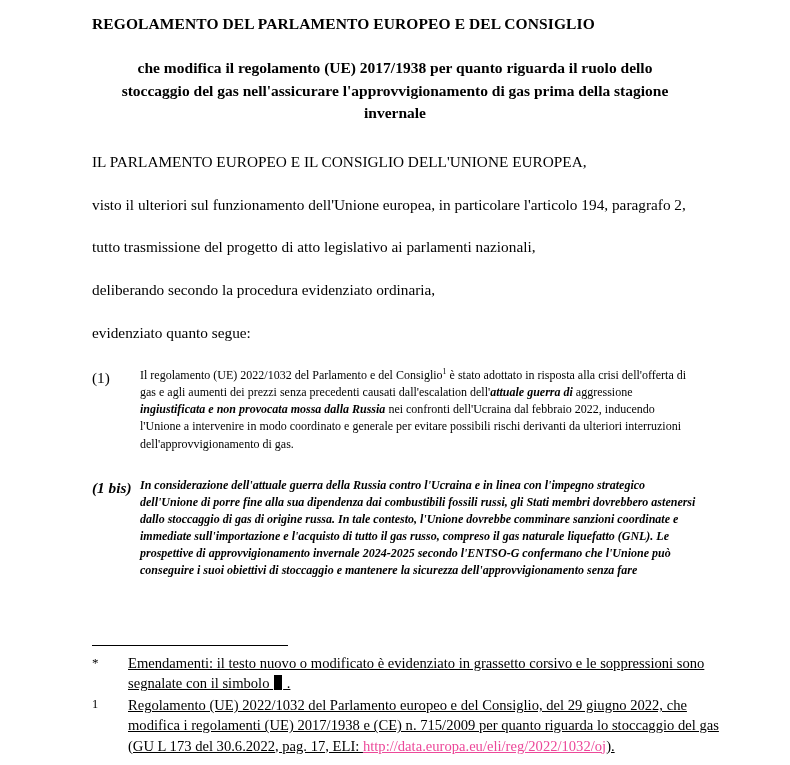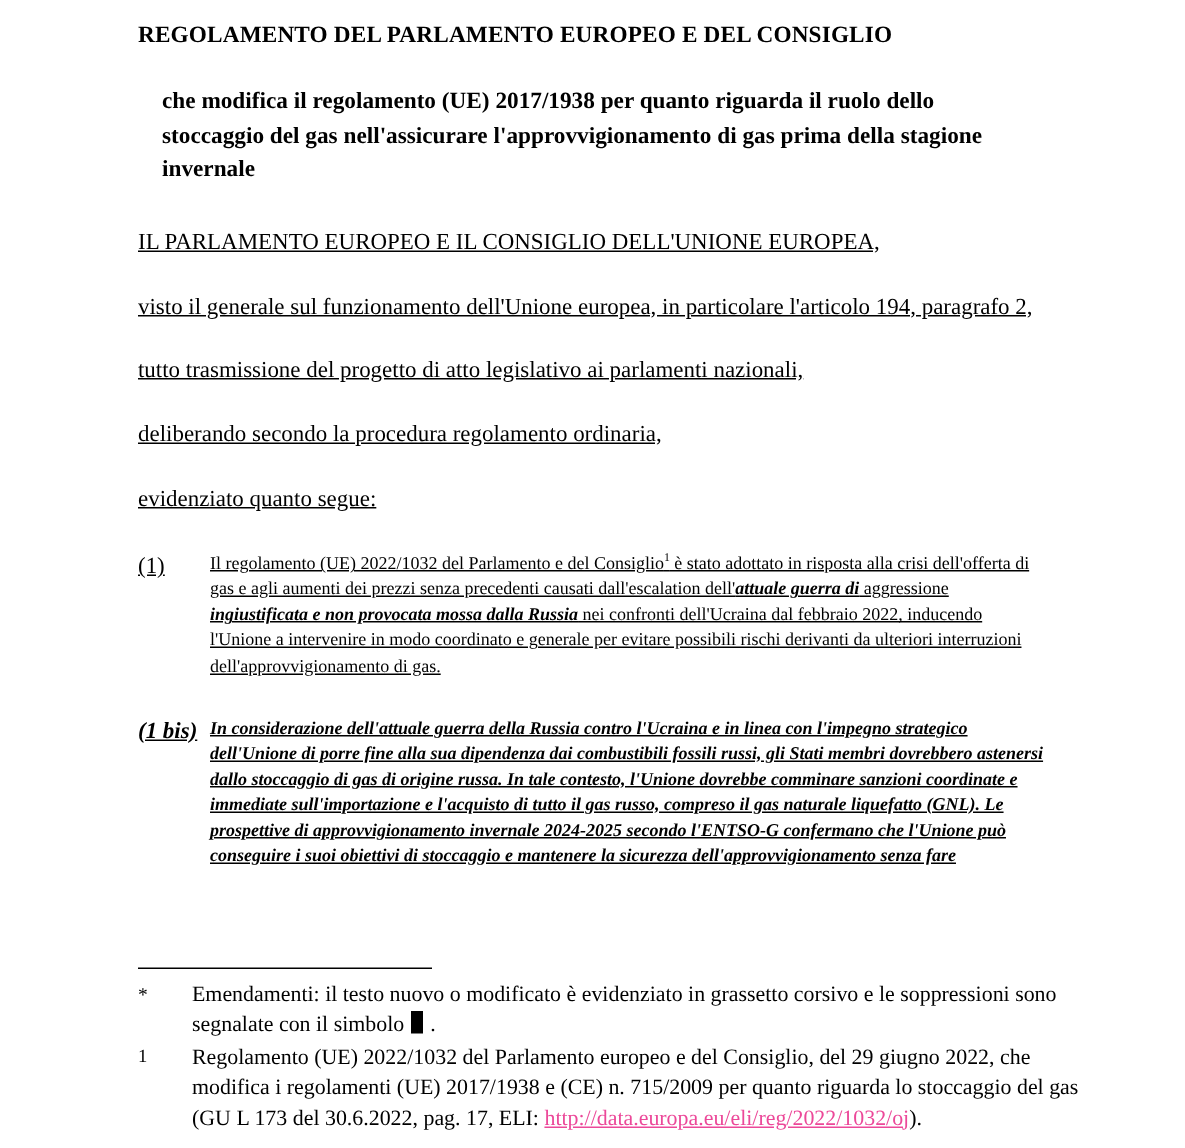--- a/index.html
+++ b/index.html
@@ -24,33 +24,32 @@
 
   
   .doc-title {
     font-weight: bold;
     font-size: 15.5px;
     letter-spacing: 0.1px;
     margin: 14px 92px 0 92px;
     line-height: 1.25;
   }
   .doc-subtitle {
-    text-align: left;
+    text-align: center;
     font-weight: bold;
     font-size: 15.5px;
     margin: 24px 108px 0 108px;
     line-height: 1.45;
   }
 
   
   .body-block {
     margin: 0 92px 3px 92px;
     font-size: 15.3px;
     line-height: 1.42;
-    text-decoration: underline;
   }
   .para {
     margin-top: 21px;
     text-align: left;
   }
   .para.first-body {
     margin-top: 26px;
   }
 
   
@@ -114,20 +113,21 @@
     padding-top: 1px;
   }
   .fn-row .fn-marker.star {
     font-size: 13px;
     padding-top: 2px;
   }
   .fn-row .fn-text {
     flex: 1 1 auto;
     font-size: 14.6px;
     line-height: 1.38;
+    text-decoration: underline;
   }
   .del-symbol {
     display: inline-block;
     width: 8px;
     height: 15px;
     background: #000000;
     vertical-align: -2px;
     margin: 0 1px;
   }
   a.fn-link {
@@ -142,23 +142,23 @@
 
   <h1 class="doc-title">REGOLAMENTO DEL PARLAMENTO EUROPEO E DEL CONSIGLIO</h1>
 
   <h2 class="doc-subtitle">che modifica il regolamento (UE) 2017/1938 per quanto riguarda il ruolo dello stoccaggio del gas nell'assicurare l'approvvigionamento di gas prima della stagione invernale</h2>
 
   <div class="body-block">
 
     <p class="para first-body">IL PARLAMENTO EUROPEO E IL CONSIGLIO DELL'UNIONE EUROPEA,</p>
 
     <div id="citations-container">
-        <p class="para">visto il generale sul funzionamento dell'Unione europea, in particolare l'articolo 194, paragrafo 2,</p>
+        <p class="para">visto il ulteriori sul funzionamento dell'Unione europea, in particolare l'articolo 194, paragrafo 2,</p>
         <p class="para">tutto trasmissione del progetto di atto legislativo ai parlamenti nazionali,</p>
-        <p class="para">deliberando secondo la procedura regolamento ordinaria,</p>
+        <p class="para">deliberando secondo la procedura evidenziato ordinaria,</p>
         <p class="para">evidenziato quanto segue:</p>
       </div>
 
     <div id="recitals-container">
         <div class="recital">
           <div class="marker">(1)</div>
           <div class="rtext"><span>Il regolamento (UE) 2022/1032 del Parlamento e del Consiglio</span><sup class="fnref">1</sup><span> è stato adottato in risposta alla crisi dell'offerta di gas e agli aumenti dei prezzi senza precedenti causati dall'escalation dell'</span><b class="amend">attuale guerra di</b><span> aggressione </span><b class="amend">ingiustificata e non provocata mossa dalla Russia</b><span> nei confronti dell'Ucraina dal febbraio 2022, inducendo l'Unione a intervenire in modo coordinato e generale per evitare possibili rischi derivanti da ulteriori interruzioni dell'approvvigionamento di gas.</span></div>
         </div>
         <div class="recital amendment">
           <div class="marker">(1 bis)</div>

